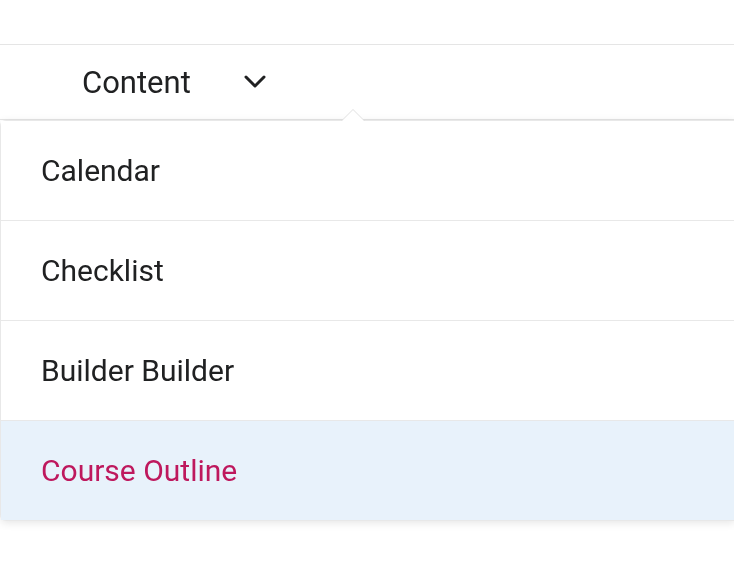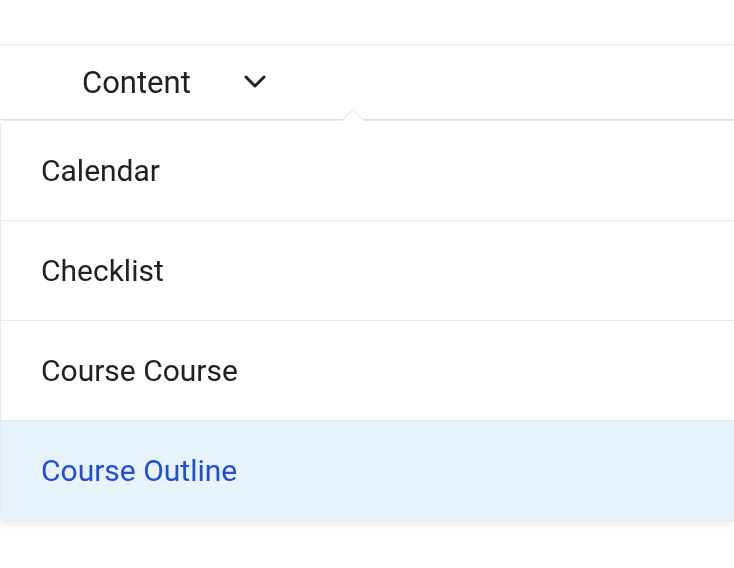--- a/index.html
+++ b/index.html
@@ -94,21 +94,21 @@
       background: #ffffff;
     }
     .dropdown-item:first-child {
       padding-top: 36px;
     }
     .dropdown-item:last-child {
       border-bottom: none;
     }
     .dropdown-item.hovered {
       background: #e8f2fb;
-      color: #1d4ed8;
+      color: #be185d;
     }
   </style>
 </head>
 <body>
 
 <div class="top-space"></div>
 
 <nav class="nav-bar">
   <div class="nav-item">
     <span>Content</span>
@@ -124,18 +124,18 @@
 
 <div class="dropdown">
   <div class="dropdown-arrow"></div>
   <div class="dropdown-item">
     <span>Calendar</span>
   </div>
   <div class="dropdown-item">
     <span>Checklist</span>
   </div>
   <div class="dropdown-item">
-    <span>Course Course</span>
+    <span>Builder Builder</span>
   </div>
   <div class="dropdown-item hovered">
     <span>Course Outline</span>
   </div>
 </div>
 
 </body></html>

